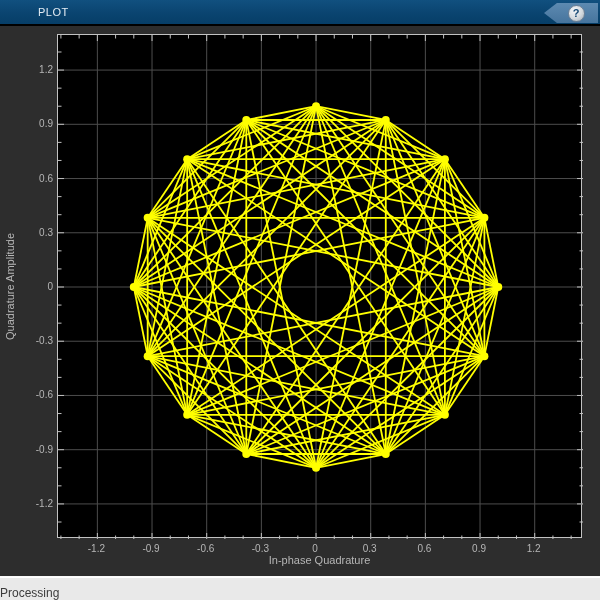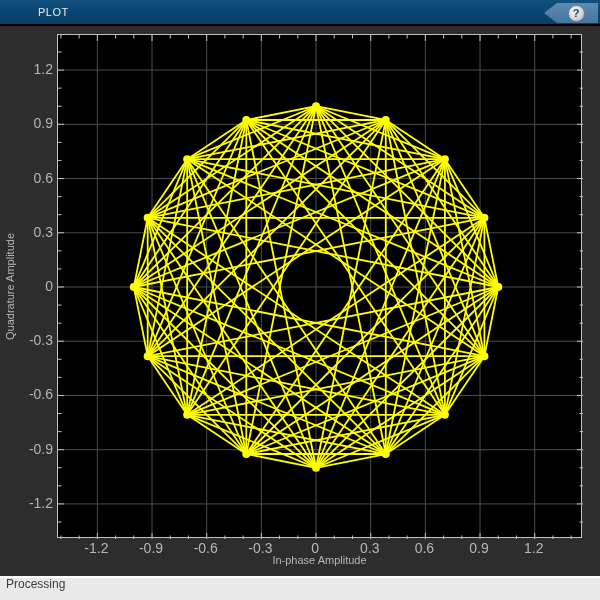--- a/index.html
+++ b/index.html
@@ -44,31 +44,31 @@
   .ylabel {
     position:absolute; left:2px; top:8px; height:504px; width:16px;
     display:flex; align-items:center; justify-content:center;
     writing-mode:vertical-rl; transform:rotate(180deg);
     color:#b6b6b6; font-size:11px; white-space:nowrap;
   }
   .xlabel {
     position:absolute; left:57px; top:528px; width:525px; text-align:center;
     color:#b6b6b6; font-size:11px;
   }
-  .tick-label { position:absolute; color:#b6b6b6; font-size:14px; line-height:13px; }
+  .tick-label { position:absolute; color:#b6b6b6; font-size:10px; line-height:13px; }
   .tick-label.x { text-align:center; }
   .tick-label.y { text-align:right; }
 
   
   .status-bar {
     height:24px; flex:0 0 24px;
     background:#e9e9e9; border-top:1px solid #fbfbfb;
     box-shadow:inset 0 1px 0 #ffffff;
-    display:flex; align-items:flex-start;
-    color:#3c3c3c; font-size:12px; padding-left:6px;
+    display:flex; align-items:flex-end;
+    color:#3c3c3c; font-size:12px; 
   }
 </style>
 </head>
 <body>
 
 <div class="window">
 
   <div class="toolbar">
     <div class="tab">PLOT</div>
     <div class="help-badge">
@@ -333,21 +333,21 @@
           <circle cx="75.8070114543561" cy="252" r="4" fill="#ffff00"></circle>
           <circle cx="89.67459215550153" cy="321.18249641319943" r="4" fill="#ffff00"></circle>
           <circle cx="129.1817077403679" cy="379.825824964132" r="4" fill="#ffff00"></circle>
           <circle cx="188.29659840333213" cy="419.01779053084647" r="4" fill="#ffff00"></circle>
           <circle cx="258.0354043734814" cy="432.7747489239598" r="4" fill="#ffff00"></circle>
           <circle cx="327.77421034363067" cy="419.01779053084647" r="4" fill="#ffff00"></circle>
           <circle cx="386.8891010065949" cy="379.825824964132" r="4" fill="#ffff00"></circle>
           <circle cx="426.39621659146127" cy="321.18249641319943" r="4" fill="#ffff00"></circle>
         </svg>
     </div>
-    <div class="xlabel">In-phase Amplitude</div>
+    <div class="xlabel">In-phase Quadrature</div>
   <div class="tick-label x" style="left: 76.3613px; top: 516px; width: 40px;">-1.2</div>
       <div class="tick-label x" style="left: 131.03px; top: 516px; width: 40px;">-0.9</div>
       <div class="tick-label x" style="left: 185.698px; top: 516px; width: 40px;">-0.6</div>
       <div class="tick-label x" style="left: 240.367px; top: 516px; width: 40px;">-0.3</div>
       <div class="tick-label x" style="left: 295.035px; top: 516px; width: 40px;">0</div>
       <div class="tick-label x" style="left: 349.704px; top: 516px; width: 40px;">0.3</div>
       <div class="tick-label x" style="left: 404.372px; top: 516px; width: 40px;">0.6</div>
       <div class="tick-label x" style="left: 459.041px; top: 516px; width: 40px;">0.9</div>
       <div class="tick-label x" style="left: 513.709px; top: 516px; width: 40px;">1.2</div>
       <div class="tick-label y" style="left: 11px; top: 470.93px; width: 42px;">-1.2</div>

